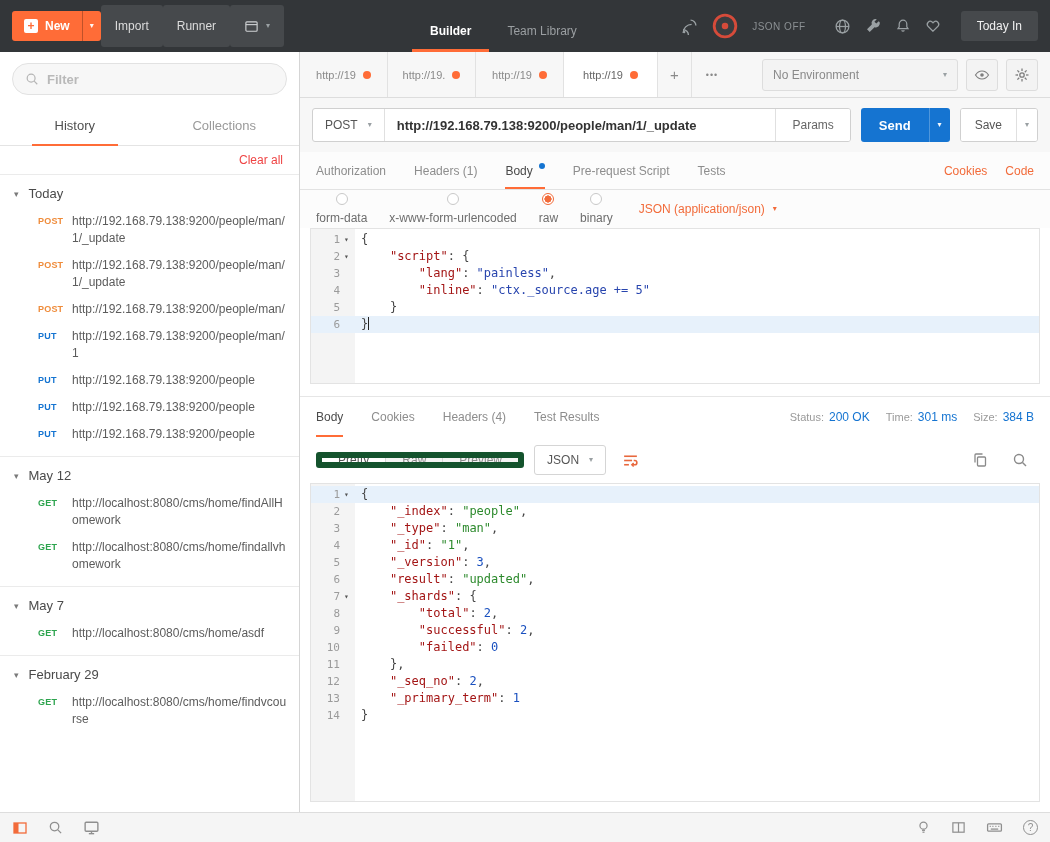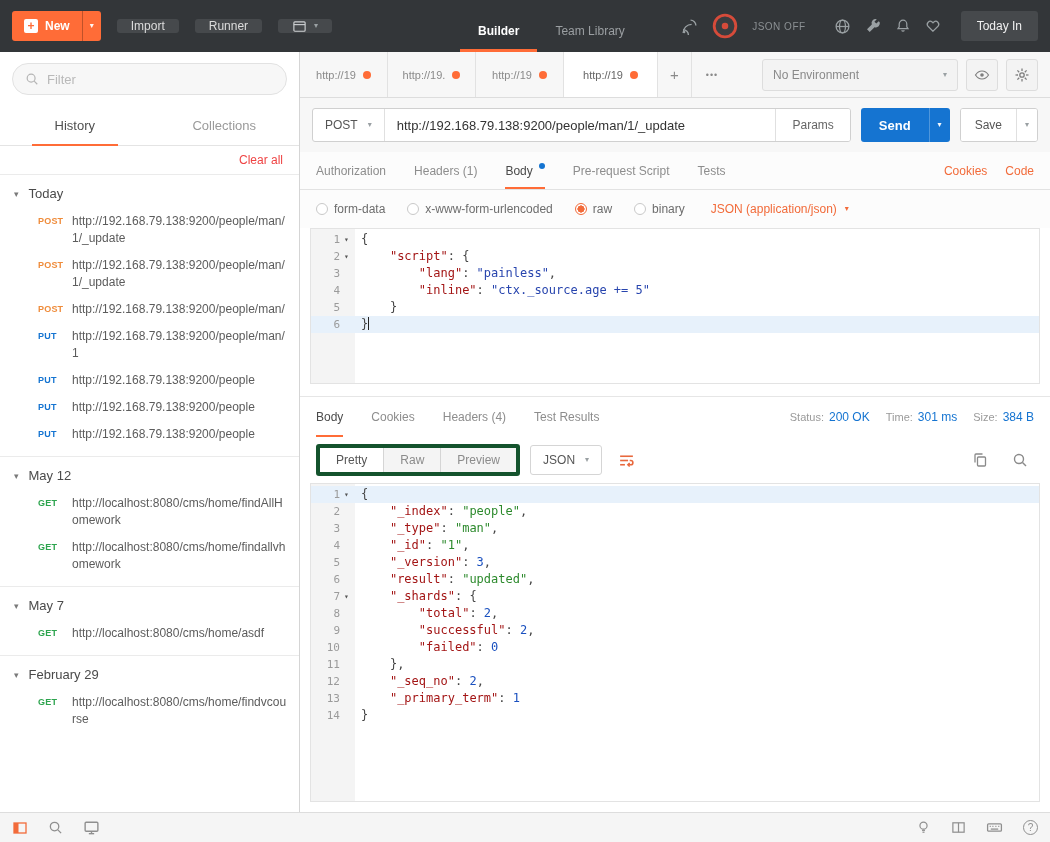--- a/index.html
+++ b/index.html
@@ -1,30 +1,30 @@
 <!DOCTYPE html>
 <html><head>
 <meta charset="utf-8">
 <style>
   * { margin:0; padding:0; box-sizing:border-box; }
   html,body { width:1050px; height:842px; overflow:hidden; }
   body { font-family:"Liberation Sans", sans-serif; background:#fff; color:#555; }
   [data-interactable="true"] { cursor:pointer; }
-  input[data-interactable="true"] { cursor:text; }
+  input[data-interactable="true"] { cursor:text;font-weight:bold; }
   svg { display:block; }
 
   .app { width:1050px; height:842px; display:flex; flex-direction:column; }
 
   
   .topbar { height:52px; background:#333639; display:flex; align-items:center; padding:0 12px; flex:0 0 52px; }
   .btn-split { display:flex; align-items:stretch; border-radius:3px; overflow:hidden; }
   .new-main { background:#FF6C37; color:#fff; font-size:12px; font-weight:bold; display:flex; align-items:center; gap:7px; padding:0 12px; height:30px; }
   .plus-badge { background:#fff; color:#FF6C37; width:14px; height:14px; border-radius:2px; font-size:12px; font-weight:bold; display:flex; align-items:center; justify-content:center; line-height:1; }
   .new-caret { background:#FF6C37; border-left:1px solid rgba(0,0,0,.25); display:flex; align-items:center; padding:0 7px; color:#fff; }
-  .btn-dark { background:#46494c; color:#dcdcdc; font-size:12px; height:14px; padding:0 14px; border:none; border-radius:3px; margin-left:16px; display:flex; align-items:center; gap:7px; }
+  .btn-dark { background:#46494c; color:#dcdcdc; font-size:12px; height:42px; padding:0 14px; border:none; border-radius:3px; margin-left:0; display:flex; align-items:center; gap:7px; }
   .caret-g { font-size:8px; color:#9aa0a3; line-height:1; }
   .caret-w { font-size:8px; color:rgba(255,255,255,.95); line-height:1; }
   .caret-o { font-size:8px; color:#F26B3A; line-height:1; }
   .topnav { display:flex; align-items:stretch; height:52px; margin-left:128px; }
   .nav-tab { display:flex; align-items:center; padding:0 18px; color:#9b9fa2; font-size:12px;margin-top:10px; }
   .nav-tab.active { color:#fff; font-weight:bold; box-shadow:inset 0 -3px 0 #FF6C37; }
   .top-right { margin-left:auto; display:flex; align-items:center; gap:14px; }
   .tico { color:#9aa0a3; }
   .sync-text { color:#8b9093; font-size:10px; letter-spacing:.5px; margin-right:14px; }
   .signin { background:#46494c; color:#f0f0f0; font-size:12px; height:30px; padding:0 16px; border:none; border-radius:3px; margin-left:6px; }
@@ -83,21 +83,21 @@
   .req-tabs, .res-tabs { display:flex; gap:28px; }
   .rq-tab { position:relative; display:flex; align-items:center; gap:6px; font-size:12px; color:#8d8d8d; height:100%; }
   .rq-tab.active { color:#4a4a4a; }
   .rq-tab.active::after { content:""; position:absolute; left:0; right:0; bottom:0; height:2px; background:#FF6C37; }
   .bdot { width:6px; height:6px; border-radius:50%; background:#1574D1; position:relative; top:-5px; }
   .req-links { margin-left:auto; display:flex; align-items:center; gap:18px; }
   .link-orange { color:#F26B3A; font-size:12px; }
 
   .body-mode-row { height:38px; flex:0 0 38px; display:flex; align-items:center; padding:0 16px; background:#fcfcfc; }
   .bmodes { display:flex; align-items:center; gap:22px; }
-  .bmode { display:flex; align-items:center; gap:6px; }
+  .bmode { display:flex; align-items:center; gap:6px;flex-direction:column; }
   .radio { width:12px; height:12px; border:1px solid #c9c9c9; border-radius:50%; background:#fff; flex:0 0 12px; }
   .radio.sel { border-color:#F26B3A; background:radial-gradient(circle, #F26B3A 0 3.5px, #fff 3.6px); }
   .bml { font-size:12px; color:#6d6d6d; }
   .ctype { margin-left:26px; display:flex; align-items:center; gap:8px; color:#F26B3A; font-size:12px; }
 
   
   .editor-wrap { padding:0 10px; }
   .editor-wrap.req { flex:0 0 168px; height:168px; padding-bottom:12px; }
   .editor-wrap.res { flex:1; min-height:0; padding-bottom:10px; }
   .editor { height:100%; border:1px solid #e3e3e3; background:linear-gradient(to right, #f4f4f4 0, #f4f4f4 44px, #fff 44px); overflow:hidden; font-family:"DejaVu Sans Mono", monospace; font-size:12px; padding-top:2px; }
@@ -117,21 +117,21 @@
   .caret { display:inline-block; width:1px; height:13px; background:#222; vertical-align:-2px; }
 
   
   .response { display:flex; flex-direction:column; flex:1; min-height:0; border-top:1px solid #e6e6e6; background:#fff; }
   .res-header { height:40px; flex:0 0 40px; display:flex; align-items:stretch; padding:0 16px; }
   .res-meta { margin-left:auto; display:flex; align-items:center; gap:16px; }
   .rmeta { display:flex; align-items:center; gap:5px; }
   .rmeta-l { font-size:11px; color:#9a9a9a; }
   .rmeta-v { font-size:12px; color:#1574D1; }
   .res-controls { height:46px; flex:0 0 46px; display:flex; align-items:center; padding:0 16px; gap:10px; }
-  .segmented { display:flex; border:4px solid #14532d; border-radius:3px; overflow:hidden; height:32px; }
+  .segmented { display:flex; border:6px solid #14532d; border-radius:3px; overflow:hidden; height:16px; }
   .seg { padding:0 16px; display:flex; align-items:center; font-size:12px; color:#8b8b8b; background:#f4f4f4; border-left:1px solid #d5d5d5; }
   .seg:first-child { border-left:none; }
   .seg.active { background:#fff; color:#555; }
   .fmt-select { height:30px; border:1px solid #d5d5d5; border-radius:3px; background:#fff; display:flex; align-items:center; gap:10px; padding:0 12px; font-size:12px; color:#555; }
   .icon-btn { display:flex; align-items:center; justify-content:center; width:28px; height:28px; color:#8a8a8a; }
   .res-right { margin-left:auto; display:flex; align-items:center; gap:12px; }
 
   
   .bottombar { height:30px; flex:0 0 30px; background:#f5f5f5; border-top:1px solid #ddd; display:flex; align-items:center; padding:0 12px; gap:20px; }
   .bb-right { margin-left:auto; display:flex; align-items:center; gap:20px; }

